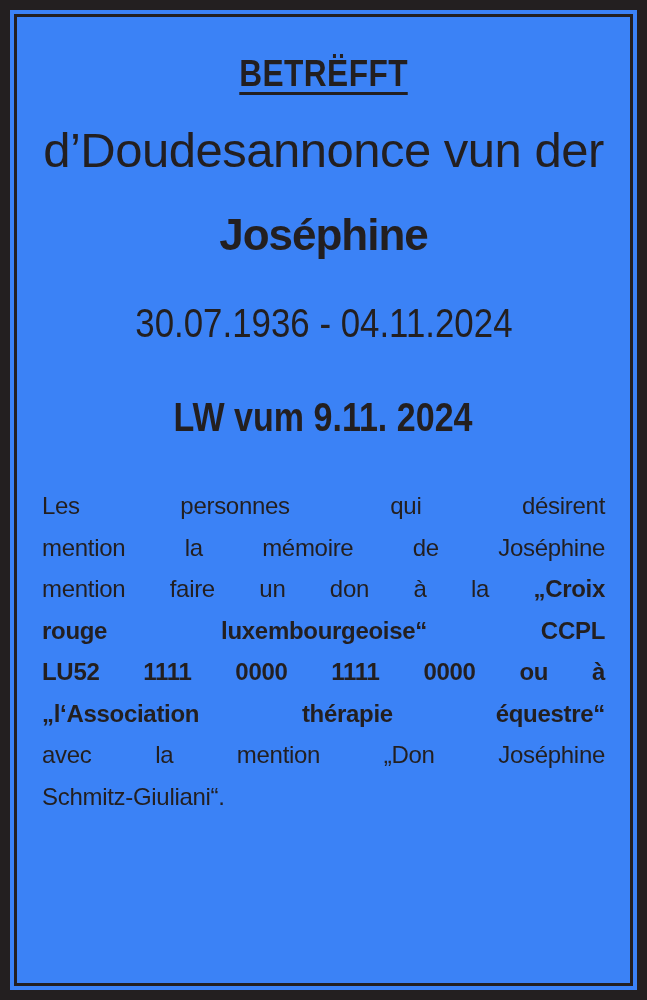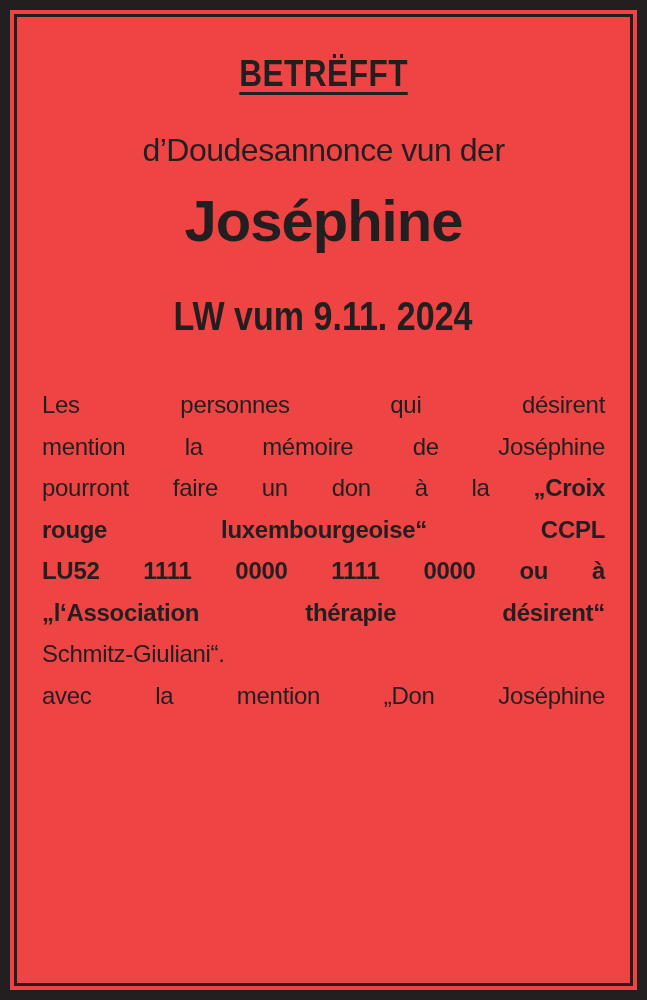--- a/index.html
+++ b/index.html
@@ -4,21 +4,21 @@
 <style>
   * { box-sizing: border-box; margin: 0; padding: 0; }
   html, body {
     width: 647px; height: 1000px;
     background: #ffffff;
     font-family: "Liberation Sans", sans-serif;
     -webkit-font-smoothing: antialiased;
   }
   .ad {
     width: 647px; height: 1000px;
-    background: #ef4444;
+    background: #3b82f6;
     border: 10px solid #231f20;
     padding: 4px;
   }
   .inner {
     width: 100%; height: 100%;
     border: 3px solid #231f20;
     padding: 38px 25px 0 25px;
     text-align: center;
     color: #231f20;
     overflow: hidden;
@@ -29,27 +29,27 @@
   .title {
     font-size: 37px; font-weight: bold; line-height: 1;
     border-bottom: 3.5px solid #231f20;
     transform: scaleX(0.855);
     letter-spacing: 0.5px;
     white-space: nowrap;
   }
 
   .subtitle {
     margin-top: 36px;
-    font-size: 32px; line-height: 39px;
+    font-size: 49px; line-height: 39px;
     letter-spacing: -0.5px;
   }
 
   .name {
-    margin-top: 20px;
-    font-size: 58px; font-weight: bold; line-height: 62px;
+    margin-top: 34px;
+    font-size: 44px; font-weight: bold; line-height: 62px;
     letter-spacing: -1px;
     white-space: nowrap;
   }
 
   .dates-row { margin-top: 36px; line-height: 42px; }
   .dates {
     font-size: 41px; line-height: 42px;
     transform: scaleX(0.85);
     white-space: nowrap;
   }
@@ -87,30 +87,33 @@
     </div>
 
     <div class="subtitle">
       <span>d’Doudesannonce vun der</span><br>
     </div>
 
     <div class="name">
       <span>Joséphine</span><br>
     </div>
 
+    <div class="dates-row">
+      <span class="dates cx">30.07.1936 - 04.11.2024</span>
+    </div>
 
     <div class="lw-row">
       <span class="lw cx">LW vum 9.11. 2024</span>
     </div>
 
     <div class="para">
         <div class="pline"><span>Les personnes qui désirent</span></div>
         <div class="pline"><span>mention la mémoire de Joséphine</span></div>
-        <div class="pline"><span>pourront faire un don à la</span> <span class="b">„Croix</span></div>
+        <div class="pline"><span>mention faire un don à la</span> <span class="b">„Croix</span></div>
         <div class="pline"><span class="b">rouge luxembourgeoise“ CCPL</span></div>
         <div class="pline"><span class="b">LU52 1111 0000 1111 0000 ou à</span></div>
-        <div class="pline"><span class="b">„l‘Association thérapie désirent“</span></div>
+        <div class="pline"><span class="b">„l‘Association thérapie équestre“</span></div>
+        <div class="pline"><span>avec la mention „Don Joséphine</span></div>
         <div class="pline last"><span>Schmitz-Giuliani“.</span></div>
-        <div class="pline"><span>avec la mention „Don Joséphine</span></div>
       </div>
 
   </div>
 </div>
 
 </body></html>

